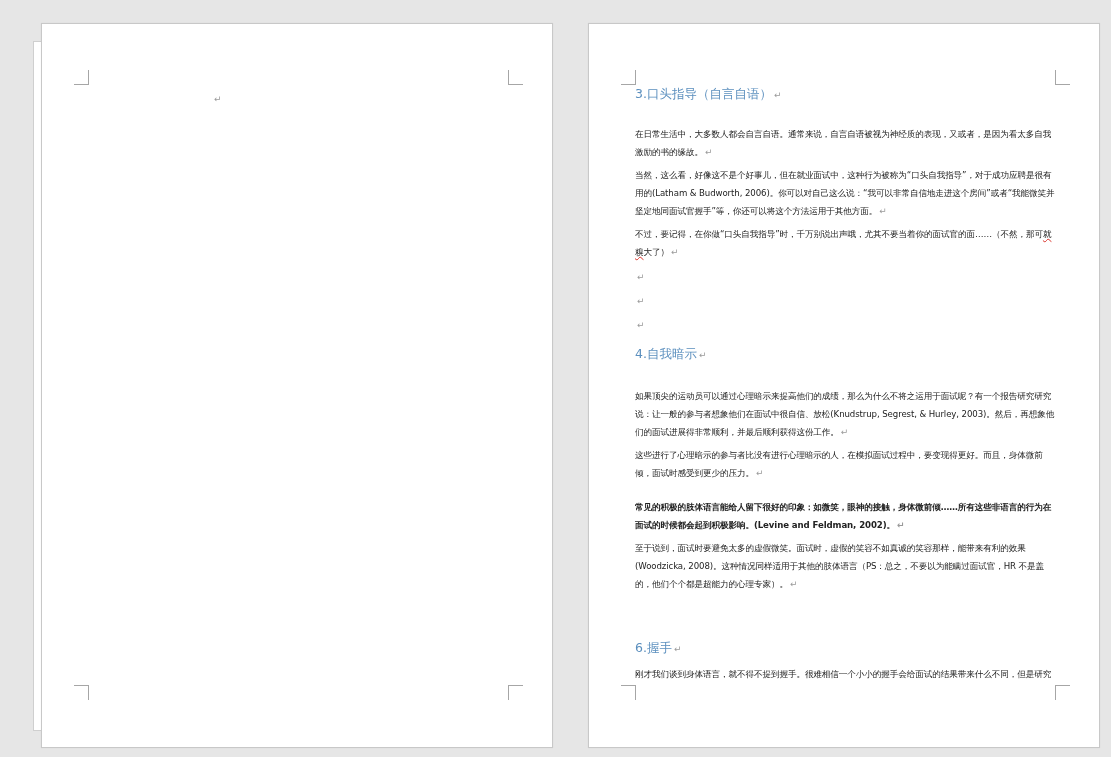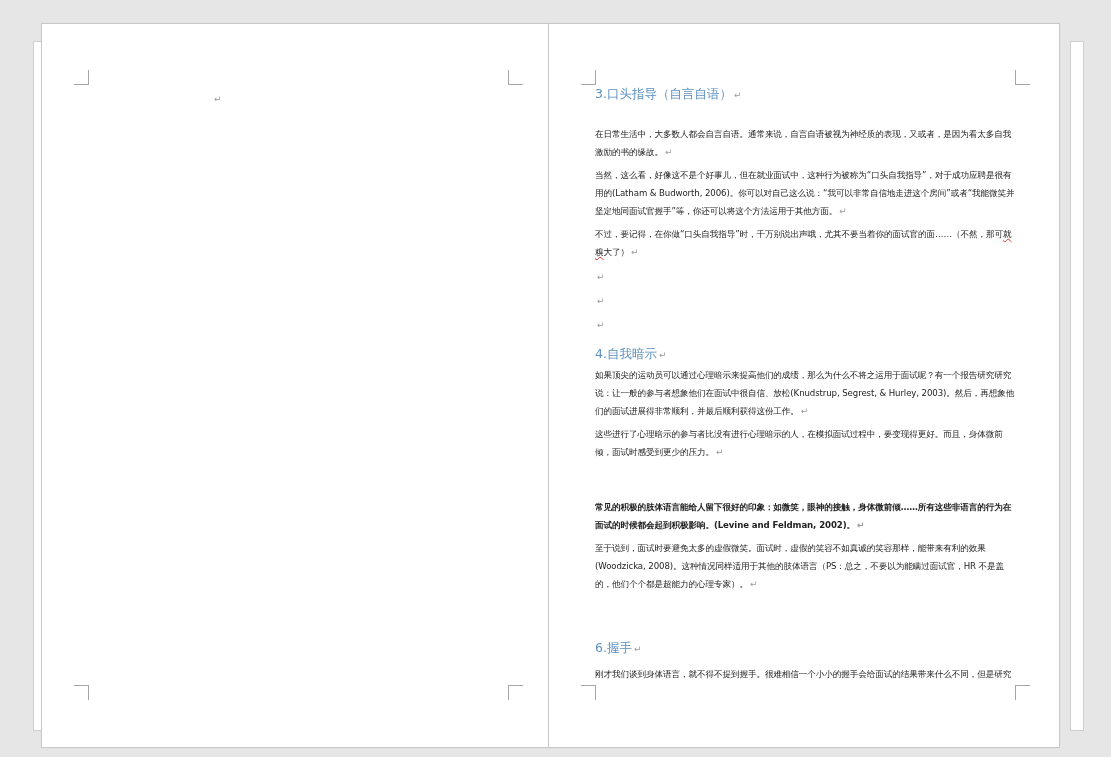--- a/index.html
+++ b/index.html
@@ -41,41 +41,41 @@
 <div class="back-sheet" style="left:1070px; top:41px; width:12px; height:688px;"></div>
 
 <div class="page" style="left:41px; top:23px; width:510px; height:723px;">
   <div class="corner c-tl" style="left:32px; top:46px;"></div>
   <div class="corner c-tr" style="left:466px; top:46px;"></div>
   <div class="corner c-bl" style="left:32px; top:661px;"></div>
   <div class="corner c-br" style="left:466px; top:661px;"></div>
   <span class="pm" style="position:absolute; left:170px; top:70px;">↵</span>
 </div>
 
-<div class="page" style="left:548px; top:23px; width:510px; height:723px;">
+<div class="page" style="left:588px; top:23px; width:510px; height:723px;">
   <div class="corner c-tl" style="left:32px; top:46px;"></div>
   <div class="corner c-tr" style="left:466px; top:46px;"></div>
   <div class="corner c-bl" style="left:32px; top:661px;"></div>
   <div class="corner c-br" style="left:466px; top:661px;"></div>
 
   <div class="content">
 
     <div style="position:absolute; top:0px; width:424px;">
       <h2 class="heading"><span>3.口头指导（自言自语）</span><span class="pm">↵</span></h2>
       <p class="para" style="margin-top:20px;"><span>在日常生活中，大多数人都会自言自语。通常来说，自言自语被视为神经质的表现，又或者，是因为看太多自我激励的书的缘故。</span><span class="pm">↵</span></p>
       <p class="para"><span>当然，这么看，好像这不是个好事儿，但在就业面试中，这种行为被称为“口头自我指导”，对于成功应聘是很有用的(Latham &amp; Budworth, 2006)。你可以对自己这么说：“我可以非常自信地走进这个房间”或者“我能微笑并坚定地同面试官握手”等，你还可以将这个方法运用于其他方面。</span><span class="pm">↵</span></p>
       <p class="para"><span>不过，要记得，在你做“口头自我指导”时，千万别说出声哦，尤其不要当着你的面试官的面……（不然，那可<span class="squiggle">就糗</span>大了）</span><span class="pm">↵</span></p>
       <div class="empty-para"><span class="pm">↵</span></div>
       <div class="empty-para"><span class="pm">↵</span></div>
       <div class="empty-para"><span class="pm">↵</span></div>
     </div>
 
     <div style="position:absolute; top:260px; width:424px;">
       <h2 class="heading"><span>4.自我暗示</span><span class="pm">↵</span></h2>
-      <p class="para" style="margin-top:1px;"><span>如果顶尖的运动员可以通过心理暗示来提高他们的成绩，那么为什么不将之运用于面试呢？有一个报告研究研究说：让一般的参与者想象他们在面试中很自信、放松(Knudstrup, Segrest, &amp; Hurley, 2003)。然后，再想象他们的面试进展得非常顺利，并最后顺利获得这份工作。</span><span class="pm">↵</span></p>
+      <p class="para" style="margin-top:22px;"><span>如果顶尖的运动员可以通过心理暗示来提高他们的成绩，那么为什么不将之运用于面试呢？有一个报告研究研究说：让一般的参与者想象他们在面试中很自信、放松(Knudstrup, Segrest, &amp; Hurley, 2003)。然后，再想象他们的面试进展得非常顺利，并最后顺利获得这份工作。</span><span class="pm">↵</span></p>
       <p class="para"><span>这些进行了心理暗示的参与者比没有进行心理暗示的人，在模拟面试过程中，要变现得更好。而且，身体微前倾，面试时感受到更少的压力。</span><span class="pm">↵</span></p>
     </div>
 
     <div style="position:absolute; top:408px; width:424px;">
       <p class="para" style="margin-top:6px;font-weight:bold;"><span>常见的积极的肢体语言能给人留下很好的印象：如微笑，眼神的接触，身体微前倾……所有这些非语言的行为在面试的时候都会起到积极影响。(Levine and Feldman, 2002)。</span><span class="pm">↵</span></p>
       <p class="para"><span>至于说到，面试时要避免太多的虚假微笑。面试时，虚假的笑容不如真诚的笑容那样，能带来有利的效果(Woodzicka, 2008)。这种情况同样适用于其他的肢体语言（PS：总之，不要以为能瞒过面试官，HR 不是盖的，他们个个都是超能力的心理专家）。</span><span class="pm">↵</span></p>
     </div>
 
     <div style="position:absolute; top:554px; width:424px;">
       <h2 class="heading"><span>6.握手</span><span class="pm">↵</span></h2>

